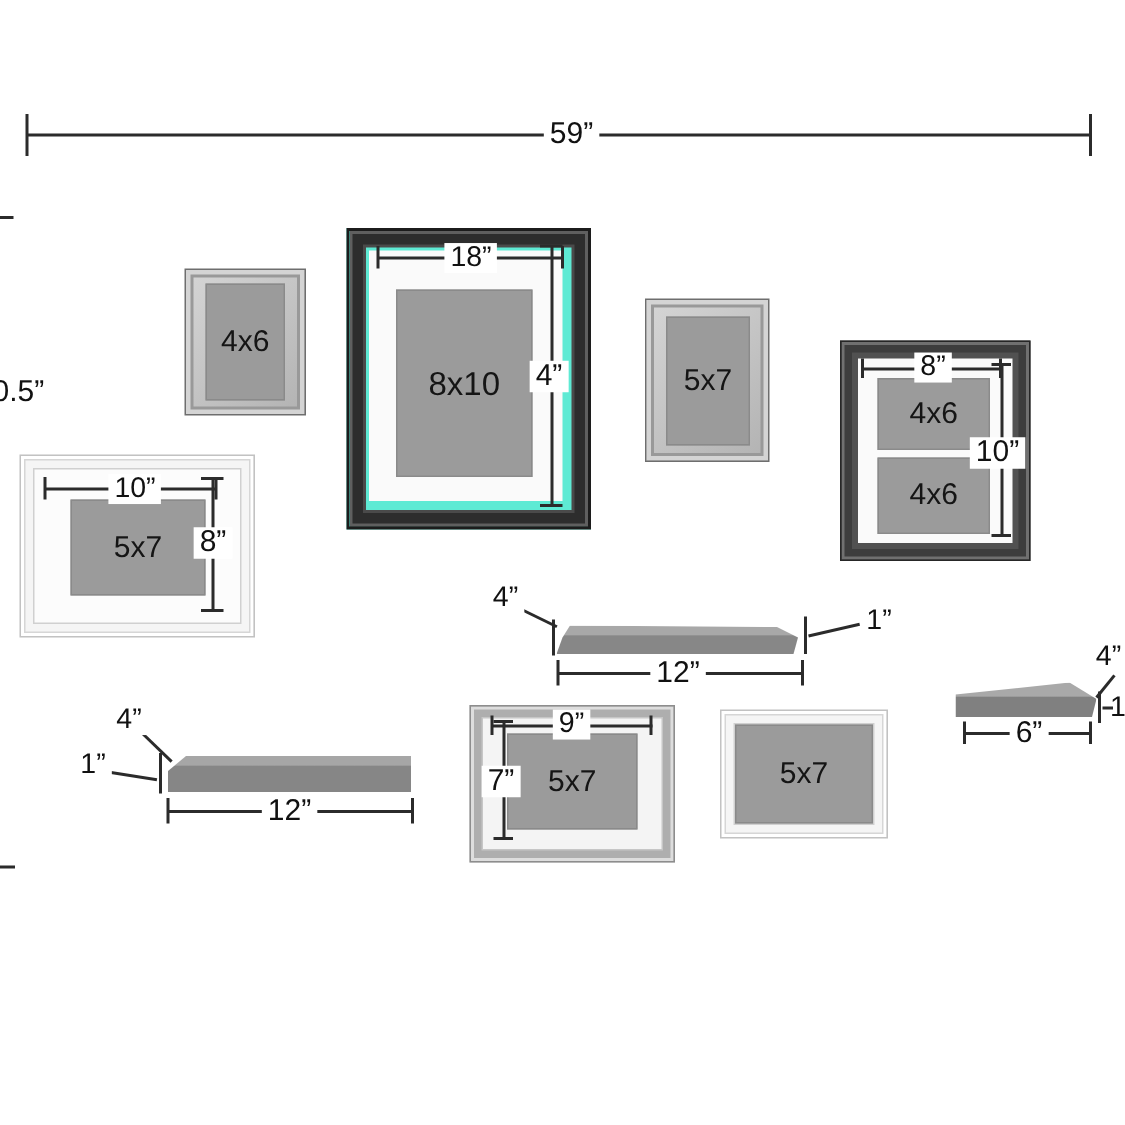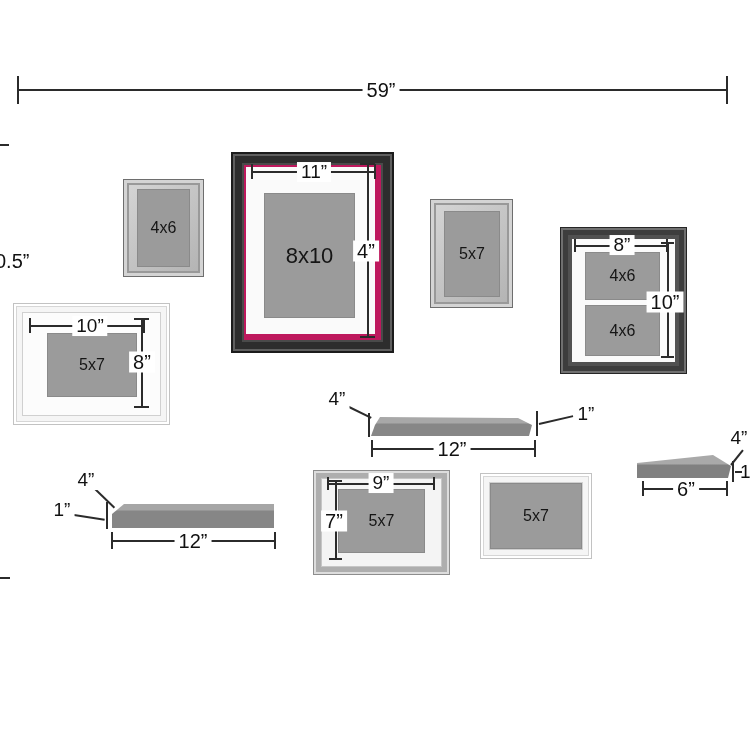--- a/index.html
+++ b/index.html
@@ -21,21 +21,21 @@
   .dlabel.raw{transform:none;background:transparent;padding:0;}
   .dim{z-index:5;}
   
   .frame-gray{
     position:absolute;background:linear-gradient(135deg,#d6d6d6,#b2b2b2);
     border:1px solid #6e6e6e;
     box-shadow:inset 0 0 0 3px #d4d4d4, inset 0 0 0 5px #999;
     z-index:2;
   }
   .frame-dark{
-    position:absolute;background:#be185d;border:2px solid #1c1c1c;
+    position:absolute;background:#5eead4;border:2px solid #1c1c1c;
     box-shadow:inset 0 0 0 2px #5f5f5f, inset 0 0 0 9px #2d2d2d, inset 0 0 0 11px #4a4a4a;
     z-index:2;
   }
   .frame-dark2{
     position:absolute;background:#515151;border:1px solid #262626;
     box-shadow:inset 0 0 0 2px #707070, inset 0 0 0 7px #3d3d3d;
     z-index:2;
   }
   .frame-white{
     position:absolute;background:#fcfcfc;border:1px solid #c2c2c2;
@@ -44,21 +44,21 @@
   }
   .frame-gray2{
     position:absolute;background:#c6c6c6;border:1px solid #8d8d8d;
     box-shadow:inset 0 0 0 2px #dddddd, inset 0 0 0 7px #aeaeae;
     z-index:2;
   }
   .mat{position:absolute;background:#fafafa;}
   .photo{
     position:absolute;background:#9b9b9b;border:1px solid #8a8a8a;
     display:flex;align-items:center;justify-content:center;
-    font-size:16px;color:#151515;
+    font-size:20px;color:#151515;
   }
   .photo.lg{font-size:22px;}
   
   .shelf{position:absolute;z-index:2;}
 </style>
 </head>
 <body>
 
 <div class="canvas">
 
@@ -80,21 +80,21 @@
   <div class="frame-dark" style="left:231px;top:152px;width:159px;height:197px;">
     <div class="mat" style="left:13px;top:13px;width:129px;height:167px;"></div>
     <div class="photo lg" style="left:31px;top:39px;width:89px;height:123px;">
       <span>8x10</span>
     </div>
   </div>
 
   <div class="dline-h dim" style="left:252px;top:171px;width:124px;"></div>
   <div class="tick-v dim" style="left:251px;top:164px;height:15px;"></div>
   <div class="tick-v dim" style="left:374px;top:164px;height:15px;"></div>
-  <div class="dlabel" style="left:314px;top:172px;">11”</div>
+  <div class="dlabel" style="left:314px;top:172px;">18”</div>
 
   <div class="dline-v dim" style="left:367px;top:164px;height:173px;"></div>
   <div class="tick-h dim" style="left:360px;top:163px;width:15px;"></div>
   <div class="tick-h dim" style="left:360px;top:336px;width:15px;"></div>
   <div class="dlabel big" style="left:366px;top:251px;">4”</div>
 
   <div class="frame-gray" style="left:430px;top:199px;width:81px;height:107px;">
     <div class="photo" style="left:13px;top:11px;width:54px;height:84px;">
       <span>5x7</span>
     </div>

